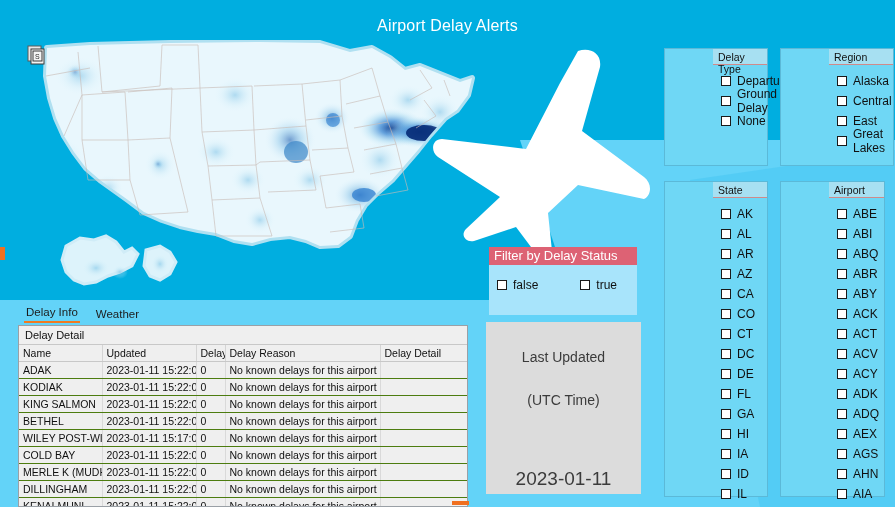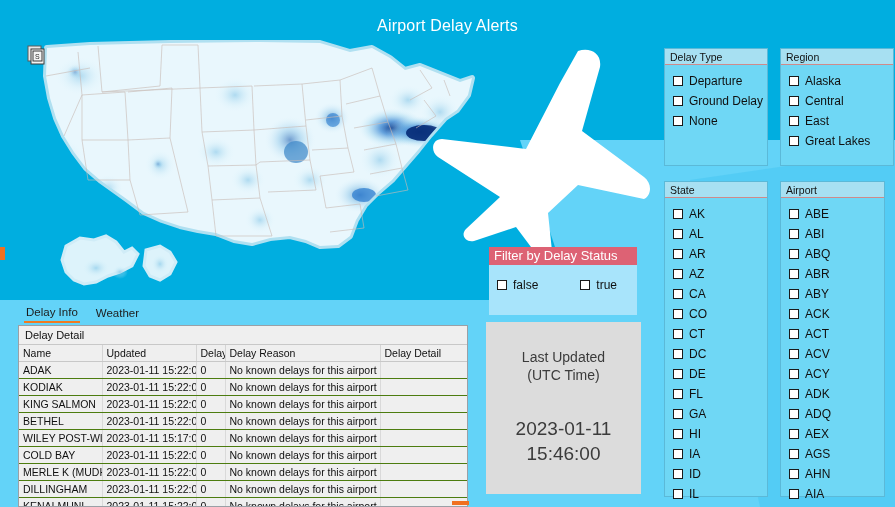--- a/index.html
+++ b/index.html
@@ -78,21 +78,21 @@
   .tabs-panel {
     position: absolute;
     left: 18px; top: 305px;
     width: 450px;
     z-index: 6;
   }
   .tab-strip {
     display: flex;
     gap: 14px;
     padding-left: 6px;
-    align-items: center;
+    align-items: flex-end;
     height: 18px;
   }
   .tab {
     font-size: 11.5px;
     color: #1c1c1c;
     padding: 0 2px 2px 2px;
     cursor: pointer;
     line-height: 13px;
   }
   .tab.active {
@@ -176,39 +176,41 @@
     left: 486px; top: 322px;
     width: 155px; height: 172px;
     background: #dcdcdc;
     z-index: 6;
     display: flex;
     flex-direction: column;
     align-items: center;
     justify-content: flex-start;
     padding-top: 26px;
     color: #3b3b3b;
+    gap: 25px;
   }
   .updated-label {
     font-size: 14px;
     line-height: 18px;
     text-align: center;
   }
   .updated-value {
     font-size: 19px;
     line-height: 25px;
     text-align: center;
     margin-top: 32px;
   }
 
   
   .fpanel {
     position: absolute;
     background: #6fd7f5;
     border: 1px solid #5bb9d8;
     z-index: 6;
+    padding-left: 48px;
   }
   .fpanel-head {
     background: #a7e0f2;
     color: #101010;
     font-size: 10.5px;
     padding: 2px 0 2px 5px;
     border-bottom: 1px solid #d08a8a;
     height: 16px;
     line-height: 12px;
   }

